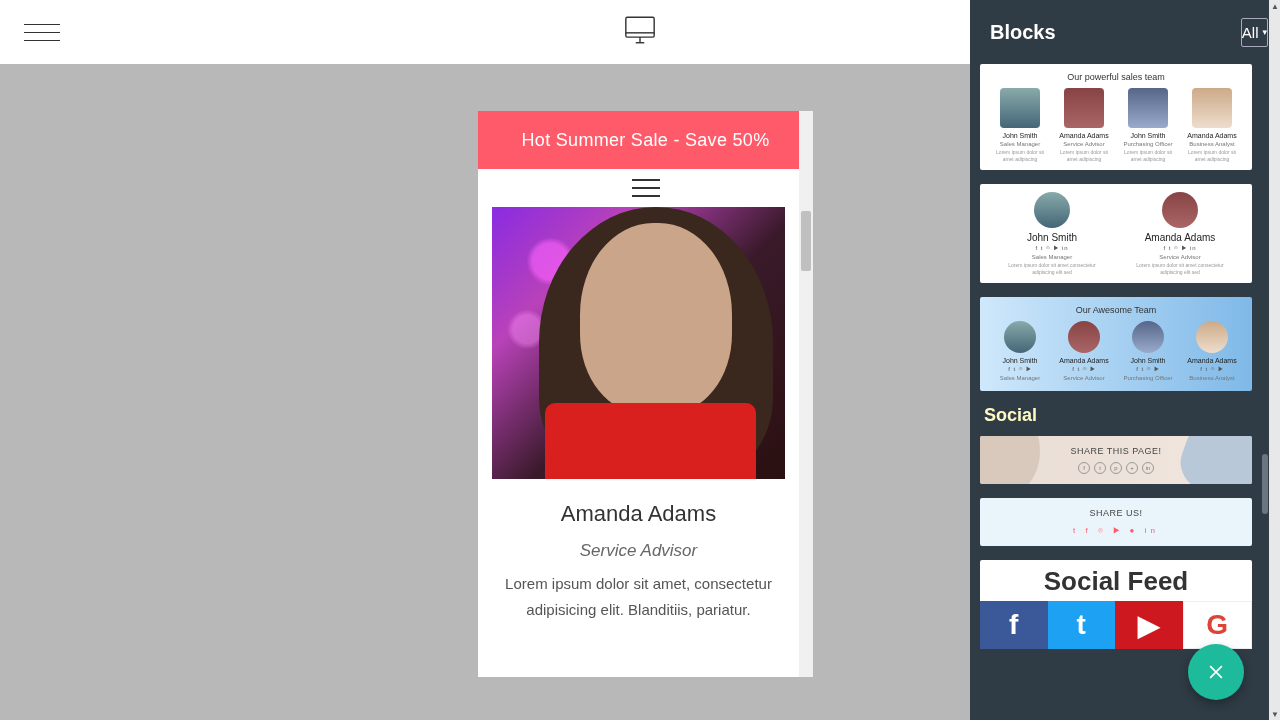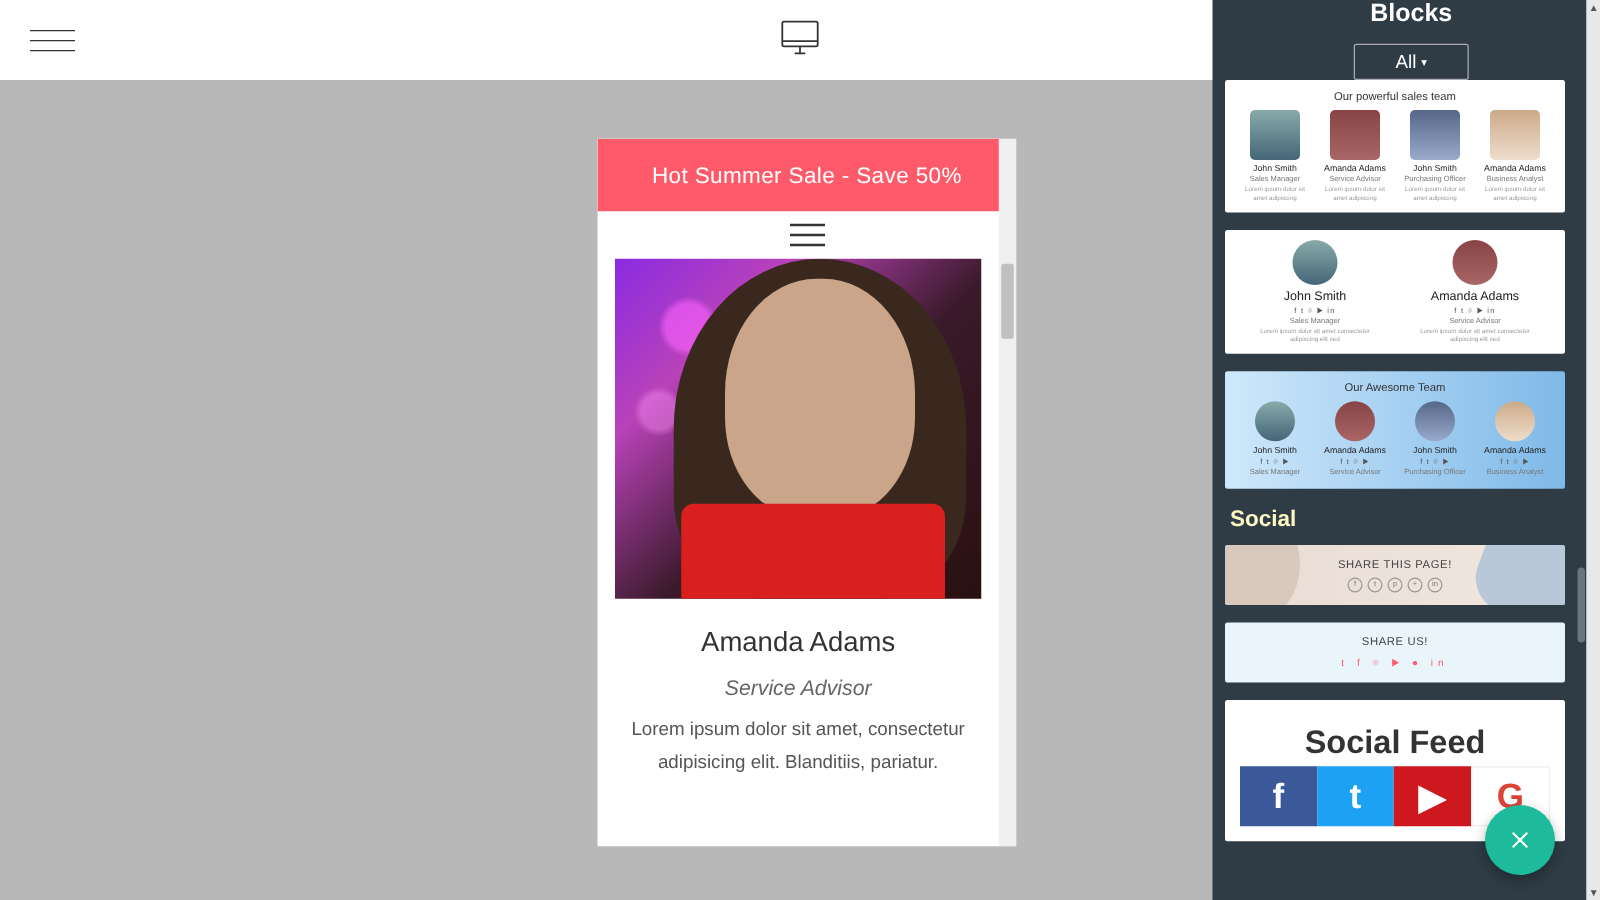--- a/index.html
+++ b/index.html
@@ -39,23 +39,23 @@
 .card-area h3 { text-align: center; font-weight: 400; font-size: 22px; color: #333; margin-top: 22px; }
 .card-area .role { text-align: center; font-style: italic; color: #666; font-size: 17px; margin-top: 14px; }
 .card-area .desc { text-align: center; color: #555; font-size: 15px; line-height: 1.7; margin-top: 10px; padding: 0 10px; }
 
 
 .sidebar { position: absolute; top: 0; right: 0; width: 310px; height: 720px; background: #2f3b45; z-index: 6; }
 .outer-scroll { position: absolute; right: -1px; top: 0; width: 12px; height: 720px; background: #e8e8e8; z-index: 10;}
 .outer-scroll .up { position:absolute; top:0; width:12px; height:12px; display:flex;align-items:center;justify-content:center;font-size:8px;color:#555;}
 .outer-scroll .dn { position:absolute; bottom:0; width:12px; height:12px; display:flex;align-items:center;justify-content:center;font-size:8px;color:#555;}
 
-.side-head { height: 64px; display: flex; align-items: center; justify-content: space-between; padding: 0 12px 0 20px; flex-direction: column; }
+.side-head { height: 64px; display: flex; align-items: center; justify-content: space-between; padding: 0 12px 0 20px; }
 .side-head h2 { color: #fff; font-size: 20px; font-weight: 600; }
-.all-btn { border: 1px solid #aab; color: #fff; background: transparent; padding: 5px 32px; font-size: 15px; border-radius: 2px; cursor: pointer; display: flex; align-items: center; gap: 4px; }
+.all-btn { border: 1px solid #aab; color: #fff; background: transparent; padding: 5px 0; font-size: 15px; border-radius: 2px; cursor: pointer; display: flex; align-items: center; gap: 4px; }
 .all-btn .tri { font-size: 9px; }
 
 .side-scroll { position: absolute; top: 64px; right: 12px; width: 6px; height: 640px; }
 .side-scroll .thumb { position: absolute; top: 390px; width: 6px; height: 60px; background: #6a7580; border-radius: 3px; }
 
 .panel-body { position: absolute; top: 64px; left: 0; right: 18px; bottom: 0; overflow: hidden; padding: 0 10px; }
 
 .blk { background: #fff; border-radius: 2px; margin-bottom: 14px; padding: 8px; font-size: 7px; color: #555; }
 .blk .title { text-align: center; font-size: 9px; color: #333; margin-bottom: 6px; }
 .team-row { display: flex; justify-content: space-around; }
@@ -79,21 +79,21 @@
 .blk.share::before{content:"";position:absolute;left:-10px;top:-30px;width:70px;height:90px;background:#d9c8bc;border-radius:50%;}
 .blk.share::after{content:"";position:absolute;right:-10px;top:-10px;width:80px;height:70px;background:#b8c8d8;border-radius:40%;transform:rotate(20deg);}
 .blk.share .t { font-size: 9px; letter-spacing: .5px; color: #444; position:relative;z-index:1;}
 .blk.share .icons { margin-top: 6px; display: flex; justify-content: center; gap: 4px; position:relative;z-index:1;}
 .blk.share .icons span { width: 12px; height: 12px; border: 1px solid #999; border-radius: 50%; font-size: 6px; display:flex;align-items:center;justify-content:center;color:#777;}
 
 .blk.follow { background: #eaf4fb; text-align: center; padding: 10px; }
 .blk.follow .t { font-size: 9px; color: #444; letter-spacing: .5px; }
 .blk.follow .icons { margin-top: 8px; color: #ff5a6a; font-size: 8px; letter-spacing: 4px; }
 
-.blk.feed { background: #fff; padding: 12px; }
+.blk.feed { background: #fff; padding: 0; }
 .blk.feed .ft { font-size: 26px; font-weight: 700; text-align: center; color: #333; padding: 6px 0 4px; }
 .blk.feed .row { display: flex; height: 48px; }
 .blk.feed .row .s { flex: 1; display: flex; align-items: center; justify-content: center; color: #fff; font-size: 28px; font-weight: 700; }
 .fb { background: #3b5998; } .tw { background: #1da1f2; } .yt { background: #cc181e; } .gp { background: #fff; color: #db4437 !important; border:1px solid #eee; }
 
 
 .fab { position: absolute; right: 36px; bottom: 20px; width: 56px; height: 56px; border-radius: 50%; background: #1eba9c; display: flex; align-items: center; justify-content: center; z-index: 20; cursor: pointer; box-shadow: 0 4px 10px rgba(0,0,0,.3); }
 .fab svg { width: 20px; height: 20px; }
 
 .av1{background:linear-gradient(#8aa,#467)!important;}

